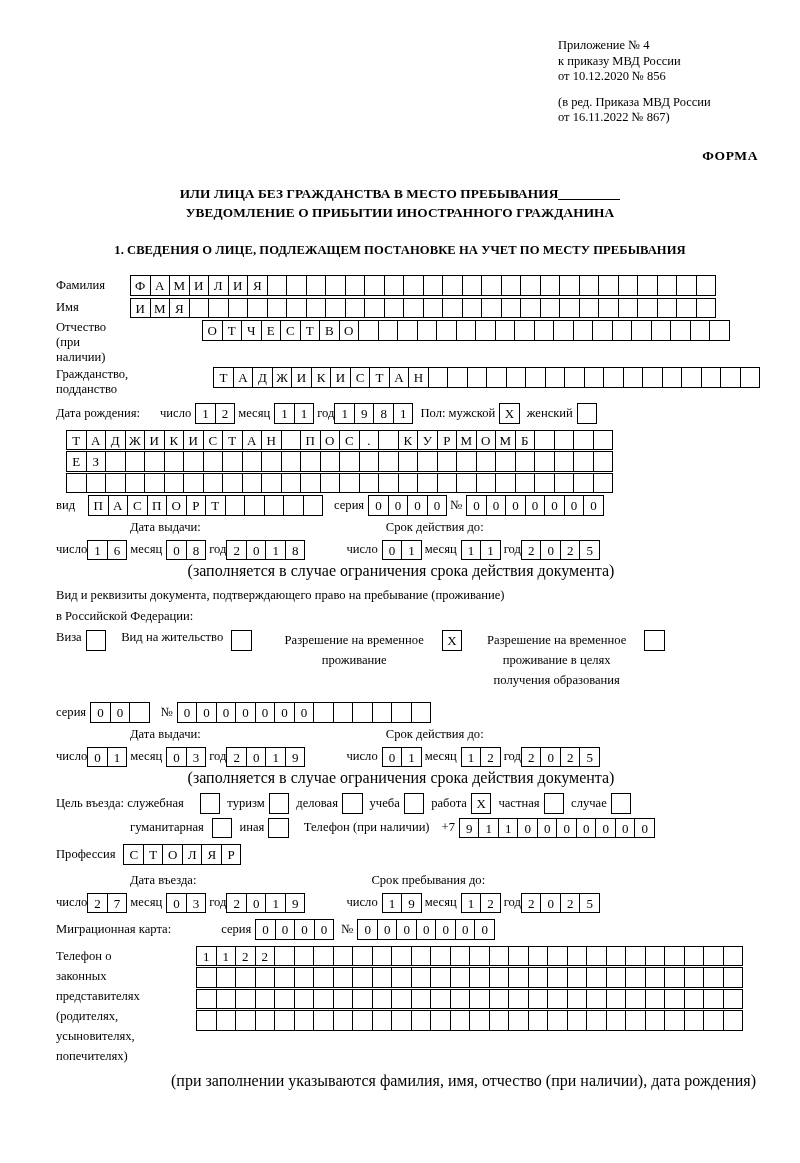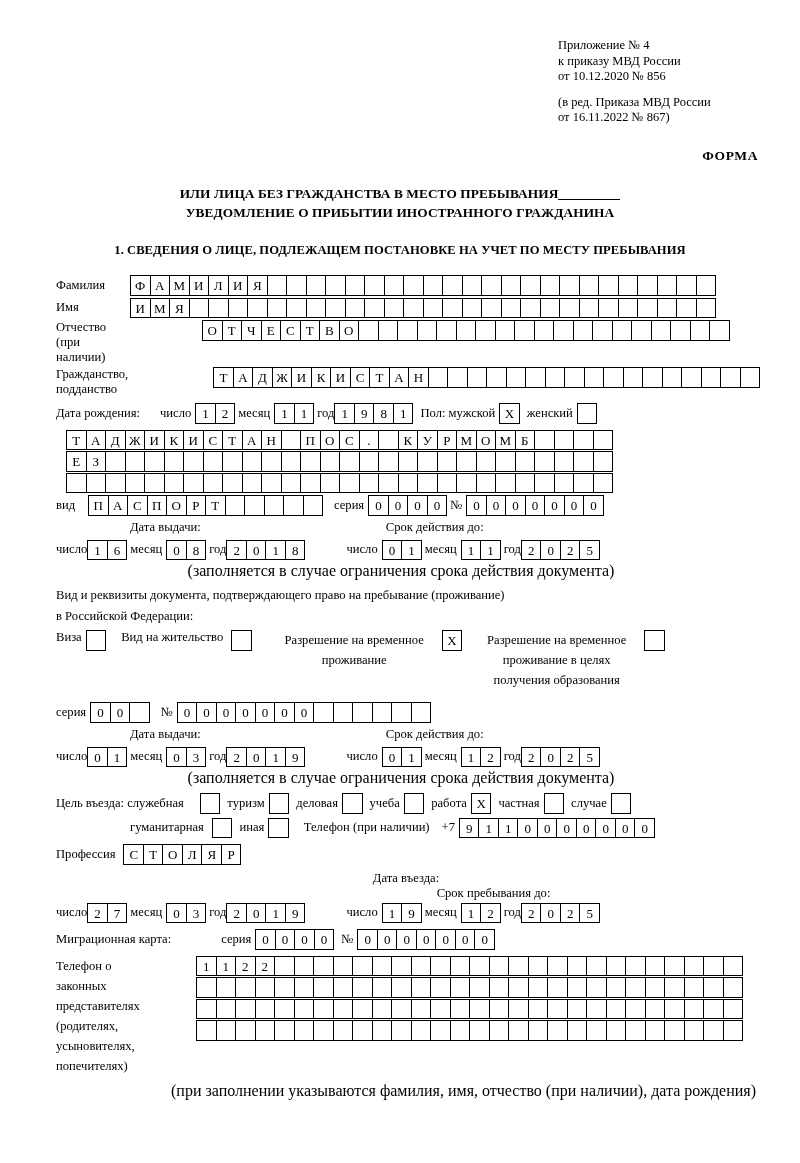--- a/index.html
+++ b/index.html
@@ -663,21 +663,21 @@
       <div class="boxes ml8">
           <div class="bx">С</div>
           <div class="bx">Т</div>
           <div class="bx">О</div>
           <div class="bx">Л</div>
           <div class="bx">Я</div>
           <div class="bx">Р</div>
         </div>
     </div>
 
-    <div class="row" style="margin-top:6px;flex-direction:column;">
+    <div class="row" style="margin-top:6px;">
       <div class="lbl" style="width:74px;"></div>
       <div class="lbl">Дата въезда:</div>
       <div class="lbl" style="margin-left:175px;">Срок пребывания до:</div>
     </div>
 
     <div class="row">
       <div class="lbl">число</div>
       <div class="boxes">
           <div class="bx">2</div>
           <div class="bx">7</div>

